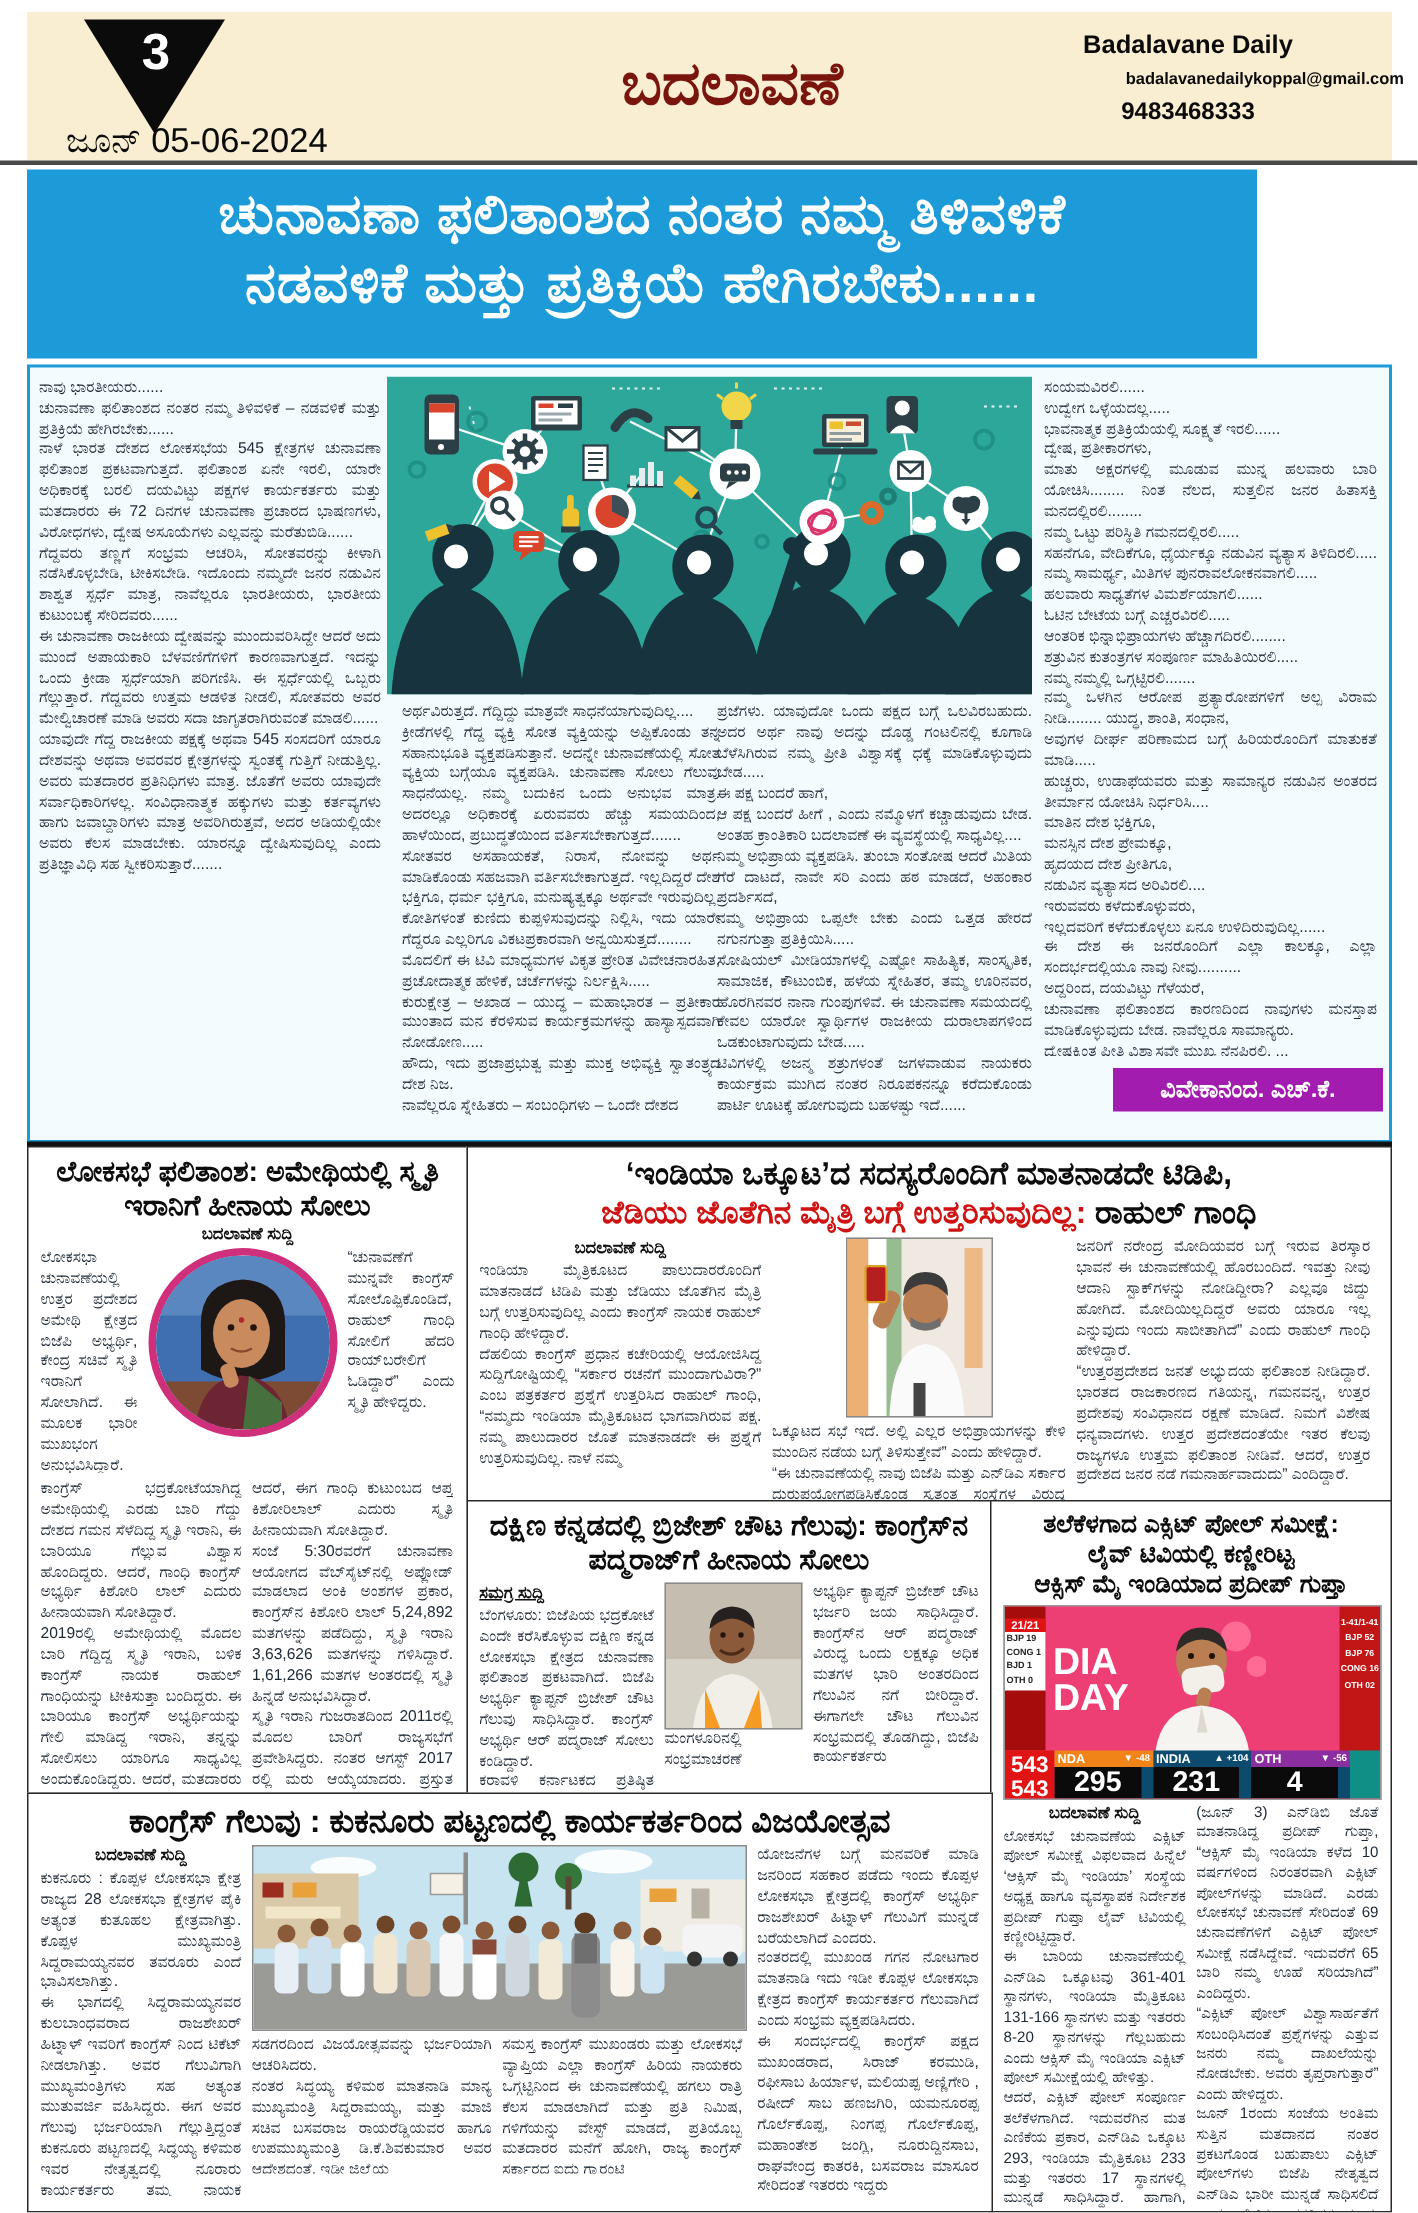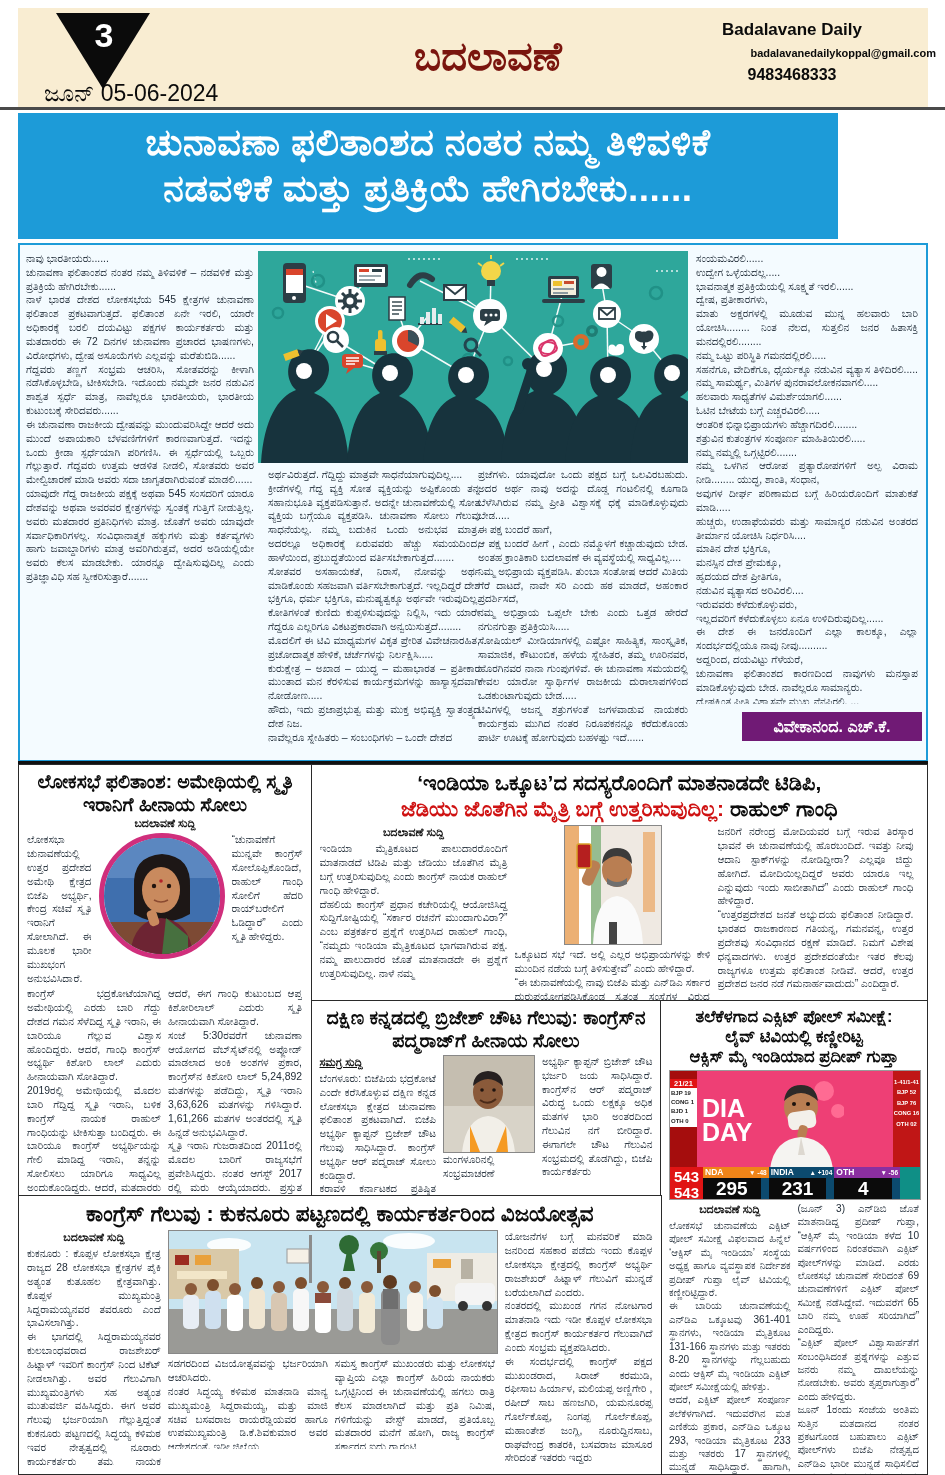--- a/index.html
+++ b/index.html
@@ -26,21 +26,21 @@
   #banner{left:18px;top:113px;width:820px;height:126px;background:#1d9bd8;color:#ffffff;
           text-align:center;font-weight:bold;font-size:37px;line-height:1.0;padding-top:2px;}
   #banner div{margin-top:9px;letter-spacing:.5px;}
   
   #mainbox{left:18px;top:243px;width:910px;height:519px;border:2.5px solid #1d9bd8;background:#f4fbff;}
   #m-col1{left:26px;top:252px;width:228px;height:502px;}
   #m-illu{left:258px;top:251px;width:430px;height:212px;}
   #m-col2{left:248px;top:468px;width:212px;height:288px;margin-left:20px;}
   #m-col3{left:478px;top:468px;width:210px;height:288px;}
   #m-col4{left:696px;top:252px;width:222px;height:452px;}
-  #m-author{left:742px;top:712px;width:180px;height:29px;background:#701a75;color:#fff;
+  #m-author{left:742px;top:712px;width:180px;height:29px;background:#a21caf;color:#fff;
             font-weight:bold;font-size:16px;text-align:center;line-height:29px;}
   #midline{left:18px;top:761px;width:910px;height:2.5px;background:#111;}
   
   #blk-smriti{left:18px;top:764px;width:294px;height:432px;}
   #blk-rahul{left:310.5px;top:764px;width:617.5px;height:237px;}
   #blk-dk{left:310.5px;top:999.5px;width:351px;height:197px;}
   #blk-exit{left:660px;top:999.5px;width:268px;height:475.5px;}
   #blk-kuk{left:18px;top:1195px;width:643.5px;height:280px;}
   .h19{font-size:19px;} .h21{font-size:21px;} .h17{font-size:16.5px;} .h22{font-size:21.5px;}
   .red{color:#cf1212;} 

